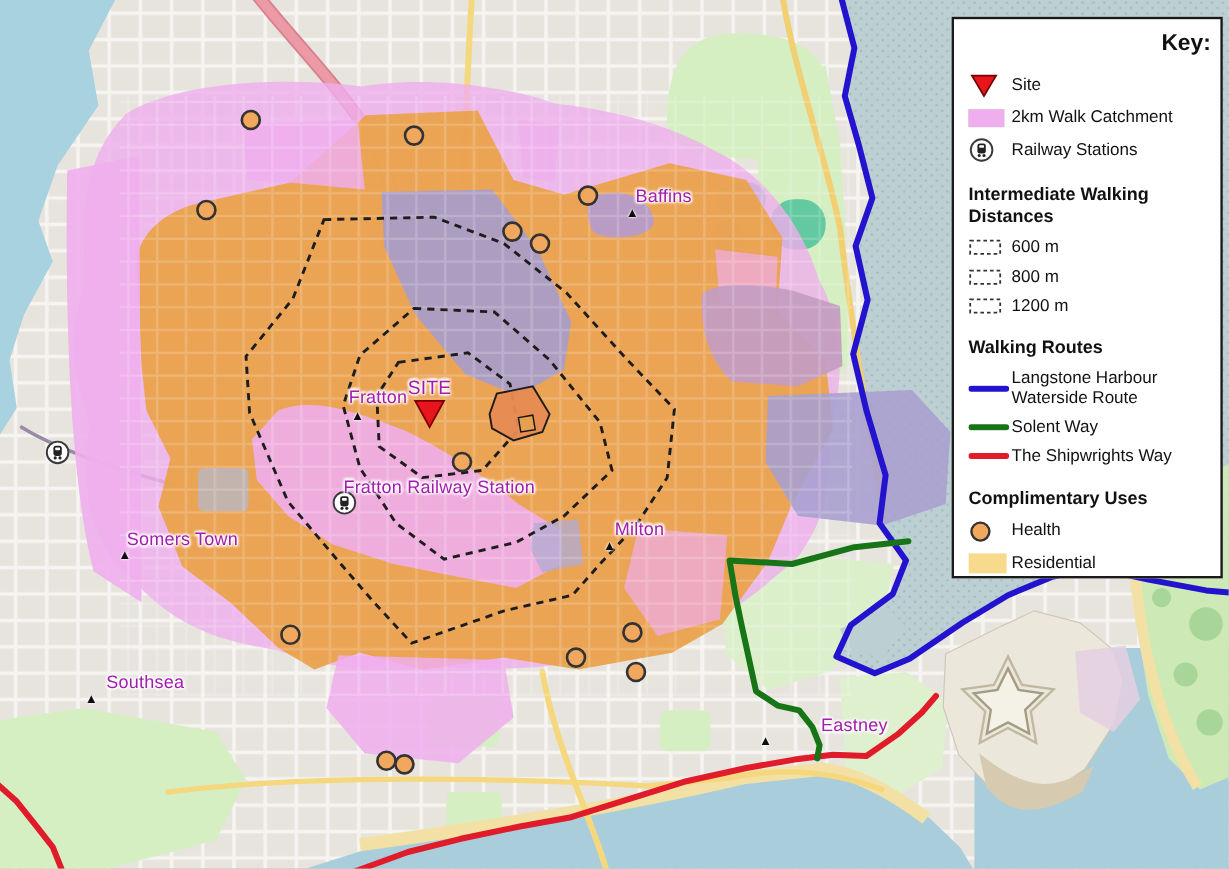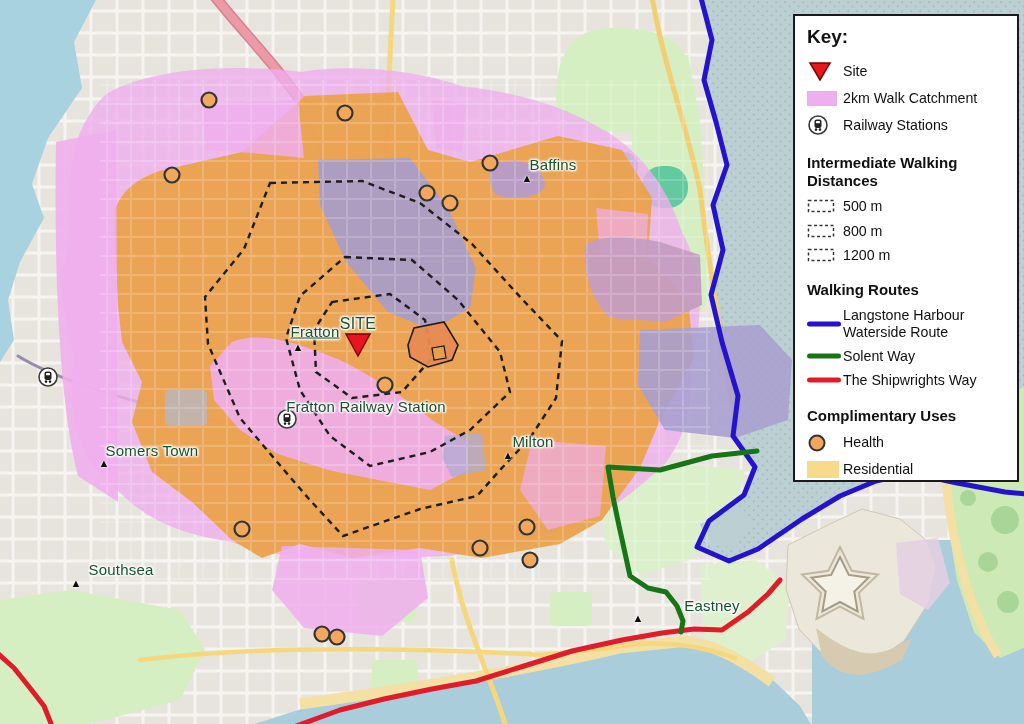--- a/index.html
+++ b/index.html
@@ -1,28 +1,28 @@
 <!DOCTYPE html>
 <html><head>
 <meta charset="utf-8">
 <style>
   html,body{margin:0;padding:0;background:#888;}
   #stage{position:relative;width:1024px;height:724px;overflow:hidden;background:#e9e6e0;
          font-family:"Liberation Sans",sans-serif;}
   #map-svg{position:absolute;left:0;top:0;}
   #labels-layer{position:absolute;left:0;top:0;width:1024px;height:724px;pointer-events:none;}
-  .map-label{position:absolute;transform:translate(-50%,-50%);font-size:15px;color:#14532d;
+  .map-label{position:absolute;transform:translate(-50%,-50%);font-size:15px;color:#a21caf;
              white-space:nowrap;letter-spacing:.2px;
              text-shadow:0 0 3px #fff,0 0 3px #fff,1px 1px 2px #fff,-1px -1px 2px #fff,1px -1px 2px #fff,-1px 1px 2px #fff;}
   .tri{position:absolute;transform:translate(-50%,-50%);font-size:11px;color:#0d0d0d;
        text-shadow:0 0 2px #fff,0 0 2px #fff;}
   
   #legend{position:absolute;left:793px;top:14px;width:226px;height:468px;box-sizing:border-box;
           background:#fff;border:2px solid #1a1a1a;padding:8px 8px 0 12px;color:#111;}
-  .lg-title{font-size:19px;font-weight:bold;margin:2px 0 12px 0;}
+  .lg-title{font-size:19px;font-weight:bold;margin:2px 0 12px 0;text-align:right;}
   .lg-sec{font-size:15px;font-weight:bold;line-height:1.2;margin:18px 0 6px 0;width:195px;}
   .lg-row{display:flex;align-items:center;margin:8px 0;font-size:14.2px;line-height:1.15;}
   .lg-ic{width:36px;flex:none;display:flex;align-items:center;}
   .lg-label{max-width:160px;}
 </style>
 </head>
 <body>
 
 <div id="stage">
 
@@ -175,21 +175,21 @@
         </g>
       </g>
 
   <polygon points="346,334 370,334 358,356" stroke="#7a0000" stroke-width="1.5" fill="#e8151d"></polygon>
 </svg>
 
 <div id="labels-layer">
   <div class="map-label" style="left:358px;top:324px;font-size:16px;">SITE</div>
 <div class="map-label" style="left: 553px; top: 164px;">Baffins</div>
       <div class="tri" style="left: 527px; top: 178px;">▲</div>
-      <div class="map-label" style="left: 315px; top: 331px; text-decoration: underline;">Fratton</div>
+      <div class="map-label" style="left: 315px; top: 331px;">Fratton</div>
       <div class="tri" style="left: 298px; top: 347px;">▲</div>
       <div class="map-label" style="left: 366px; top: 406px;">Fratton Railway Station</div>
       <div class="map-label" style="left: 152px; top: 450px;">Somers Town</div>
       <div class="tri" style="left: 104px; top: 463px;">▲</div>
       <div class="map-label" style="left: 533px; top: 441px;">Milton</div>
       <div class="tri" style="left: 508px; top: 455px;">▲</div>
       <div class="map-label" style="left: 121px; top: 569px; text-align: right;">Southsea</div>
       <div class="tri" style="left: 76px; top: 583px;">▲</div>
       <div class="map-label" style="left: 668px; top: 605px; margin-left: 44px;">Eastney</div>
       <div class="tri" style="left: 638px; top: 618px;">▲</div>
@@ -231,21 +231,21 @@
     <span class="lg-label">Railway Stations</span>
   </div>
 
   <div class="lg-sec">Intermediate Walking Distances</div>
   <div class="lg-row">
     <span class="lg-ic">
       <svg width="28" height="14">
             <rect x="1.5" y="1.5" width="25" height="11" fill="#fff" stroke="#333" stroke-width="1.5" stroke-dasharray="3 2.5"></rect>
           </svg>
     </span>
-    <span>500 m</span>
+    <span>600 m</span>
   </div>
   <div class="lg-row">
     <span class="lg-ic">
       <svg width="28" height="14">
             <rect x="1.5" y="1.5" width="25" height="11" fill="#fff" stroke="#333" stroke-width="1.5" stroke-dasharray="3 2.5"></rect>
           </svg>
     </span>
     <span>800 m</span>
   </div>
   <div class="lg-row">

